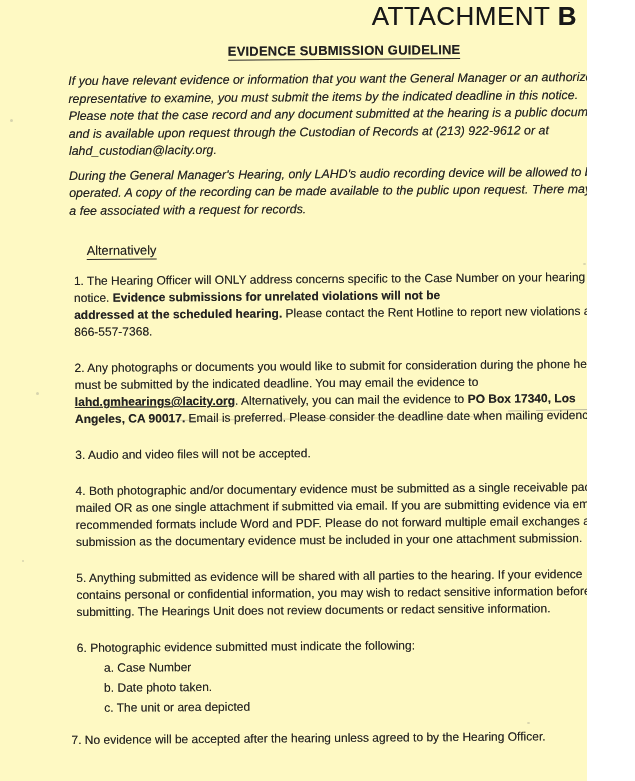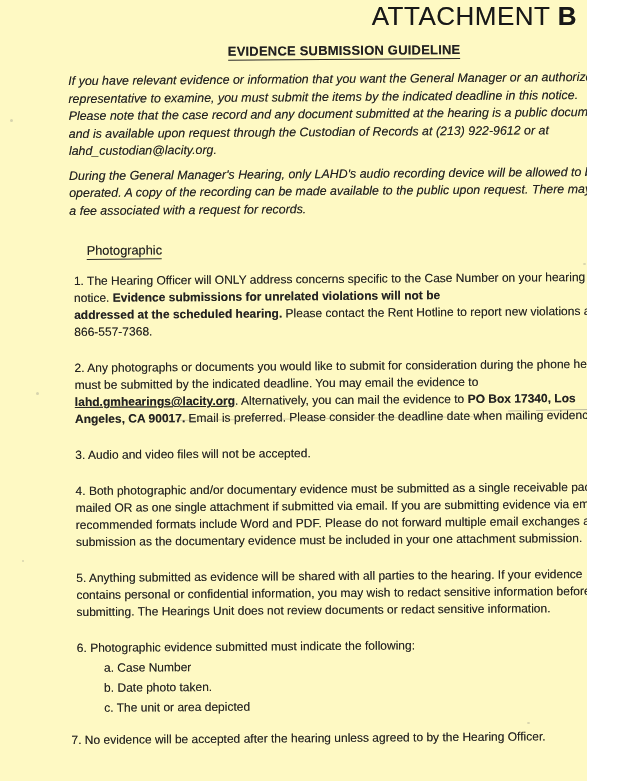--- a/index.html
+++ b/index.html
@@ -143,21 +143,21 @@
       <span class="underline">EVIDENCE SUBMISSION GUIDELINE</span>
     </div>
 
     <p class="intro">
       <span>If you have relevant evidence or information that you want the General Manager or an authorized representative to examine, you must submit the items by the indicated deadline in this notice. Please note that the case record and any document submitted at the hearing is a public document and is available upon request through the Custodian of Records at (213) 922-9612 or at </span><span>lahd_custodian@lacity.org.</span>
     </p>
 
     <p class="intro second">During the General Manager's Hearing, only LAHD's audio recording device will be allowed to be operated. A copy of the recording can be made available to the public upon request. There may be a fee associated with a request for records.</p>
 
     <div class="req-heading">
-      <span class="underline">Photographic</span>
+      <span class="underline">Alternatively</span>
     </div>
 
     <p class="item">
       <span>1. The Hearing Officer will ONLY address concerns specific to the Case Number on your hearing notice. </span><span class="b">Evidence submissions for unrelated violations will not be</span><br>
       <span class="b">addressed at the scheduled hearing.</span><span> Please contact the Rent Hotline to report new violations at 866-557-7368.</span>
     </p>
 
     <p class="item gap-lg item2-wrap">
       <span>2. Any photographs or documents you would like to submit for consideration during the phone hearing must be submitted by the indicated deadline. You may email the evidence to </span><span class="bu">lahd.gmhearings@lacity.org</span><span>. Alternatively, you can mail the evidence to </span><span class="b">PO Box 17340, Los Angeles, CA 90017.</span><span> Email is preferred. Please consider the deadline date when mailing evidence.</span>
       <span class="smudge-line"></span>

